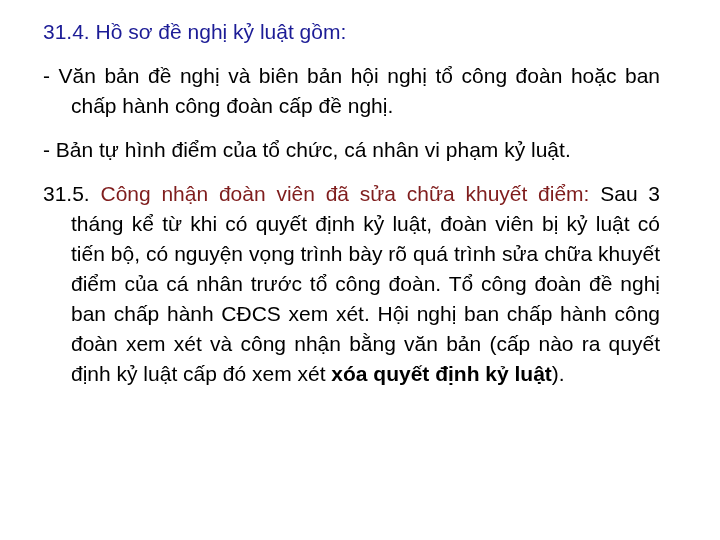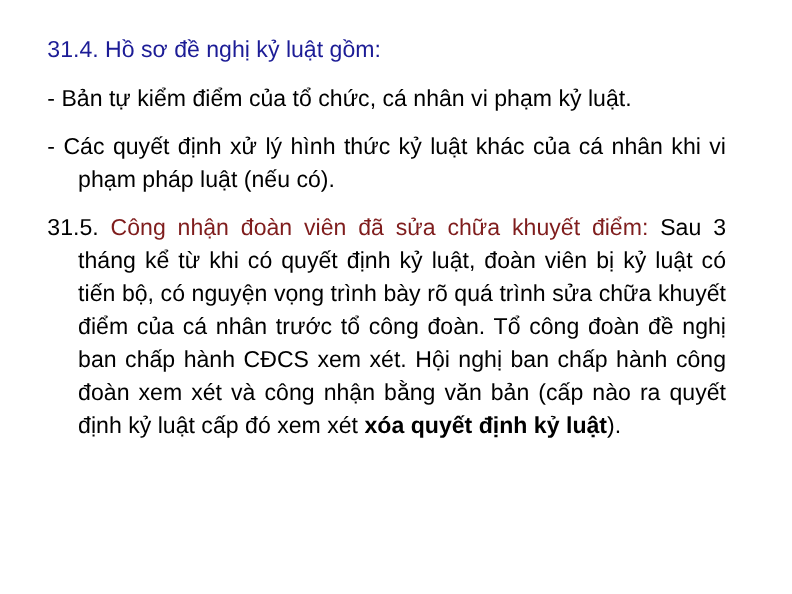--- a/index.html
+++ b/index.html
@@ -6,21 +6,21 @@
     margin: 0;
     padding: 0;
     background: #ffffff;
   }
   .slide {
     position: relative;
     width: 703px;
     height: 540px;
     background: #ffffff;
     box-sizing: border-box;
-    padding: 31px 43px 0 43px;
+    padding: 17px 43px 0 43px;
     font-family: "Liberation Sans", sans-serif;
     font-size: 21px;
     line-height: 30px;
     color: #000000;
     overflow: hidden;
   }
   .slide p {
     margin: 0 0 14px 0;
     text-align: justify;
   }
@@ -37,19 +37,19 @@
   .em {
     font-weight: bold;
   }
 </style>
 </head>
 <body>
 
 <div class="slide">
   <p class="title">31.4. Hồ sơ đề nghị kỷ luật gồm:</p>
 
+  <p class="hang">- Văn bản đề nghị và biên bản hội nghị tổ công đoàn hoặc ban chấp hành công đoàn cấp đề nghị.</p>
 
-  <p class="hang">- Bản tự kiểm điểm của tổ chức, cá nhân vi phạm kỷ luật.</p>
+  <p class="hang">- Bản tự hình điểm của tổ chức, cá nhân vi phạm kỷ luật.</p>
 
-  <p class="hang">- Các quyết định xử lý hình thức kỷ luật khác của cá nhân khi vi phạm pháp luật (nếu có).</p>
 
   <p class="hang"><span>31.5. </span><span class="blue">Công nhận đoàn viên đã sửa chữa khuyết điểm:</span><span> Sau 3 tháng kể từ khi có quyết định kỷ luật, đoàn viên bị kỷ luật có tiến bộ, có nguyện vọng trình bày rõ quá trình sửa chữa khuyết điểm của cá nhân trước tổ công đoàn. Tổ công đoàn đề nghị ban chấp hành CĐCS xem xét. Hội nghị ban chấp hành công đoàn xem xét và công nhận bằng văn bản (cấp nào ra quyết định kỷ luật cấp đó xem xét </span><span class="em">xóa quyết định kỷ luật</span><span>).</span></p>
 </div>
 
 </body></html>

